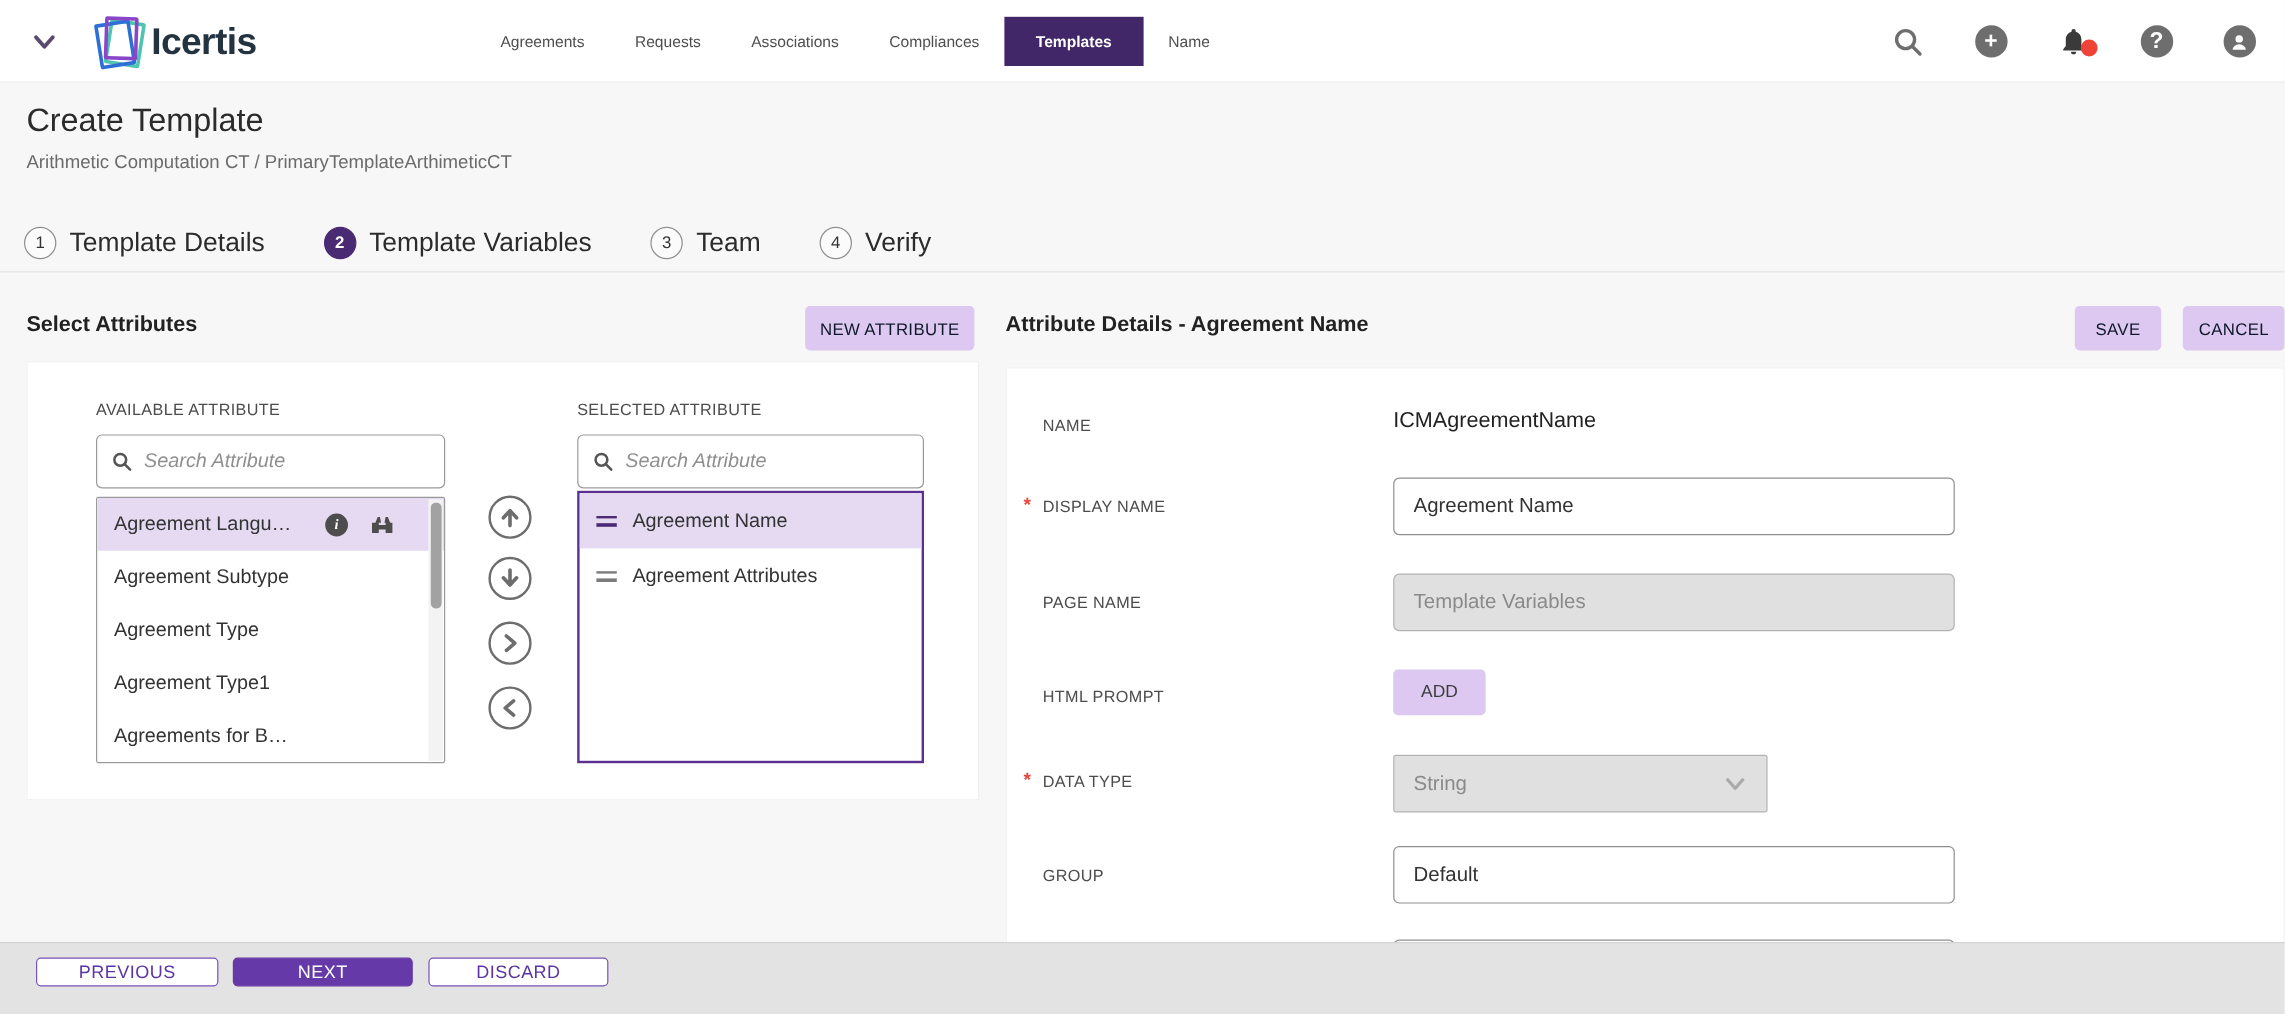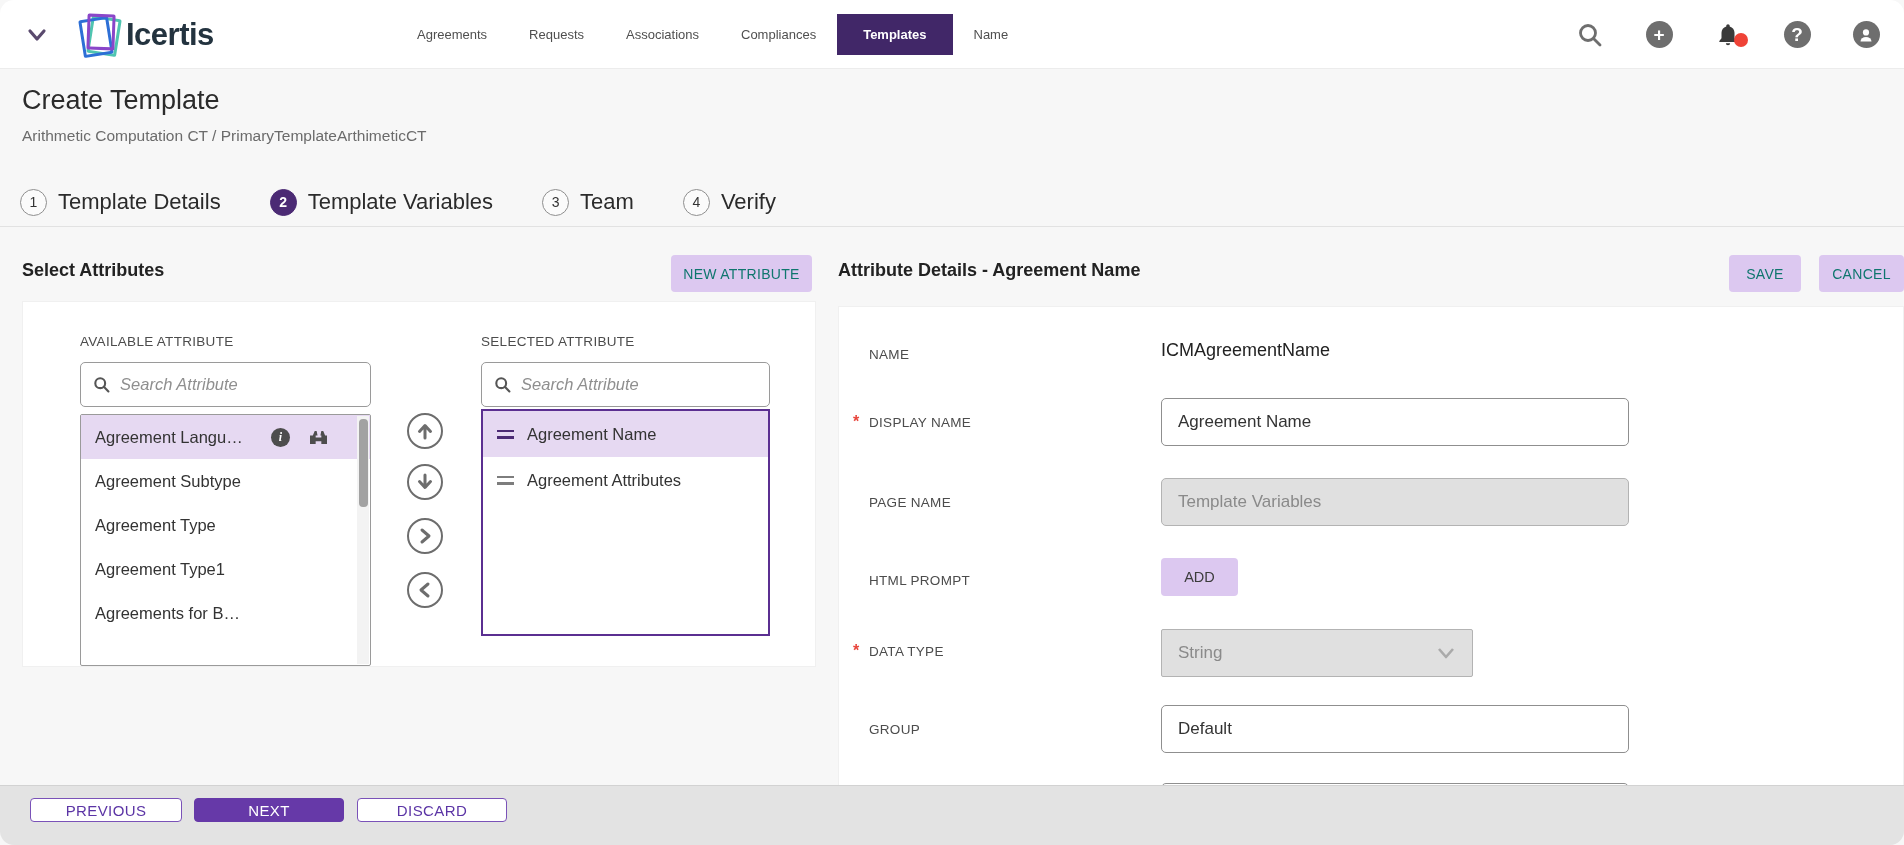--- a/index.html
+++ b/index.html
@@ -1,18 +1,18 @@
 <!DOCTYPE html>
 <html><head>
 <meta charset="utf-8">
 <style>
   * { margin:0; padding:0; box-sizing:border-box; }
   html,body { background:#f7f7f7; }
   body { font-family:"Liberation Sans", sans-serif; color:#333; }
-  .page { position:relative; width:1904px; height:845px; background:#f7f7f7; overflow:hidden;border-radius:14px; }
+  .page { position:relative; width:1904px; height:845px; background:#f7f7f7; overflow:hidden; }
 
   
   .navbar { position:absolute; top:0; left:0; width:1904px; height:69px; background:#fff; border-bottom:1px solid #ececec; z-index:10; }
   .nav-chevron { position:absolute; left:24px; top:22px; width:26px; height:26px; cursor:pointer; }
   .logo { position:absolute; left:78px; top:10px; display:flex; align-items:center; height:50px; }
   .logo-mark { position:relative; width:46px; height:48px; }
   .logo-mark span { position:absolute; border-radius:2px; background:transparent; }
   .lm-teal   { width:30px; height:38px; border:3.5px solid #4fc4b0; left:11px; top:6px;  transform:rotate(9deg); }
   .lm-blue   { width:30px; height:38px; border:3.5px solid #2d6fd6; left:3px;  top:7px;  transform:rotate(-9deg); }
   .lm-purple { width:28px; height:36px; border:3.5px solid #8a46c9; left:9px;  top:3px;  transform:rotate(2deg); }
@@ -34,34 +34,34 @@
 
   
   .steps { position:absolute; top:178px; left:0; width:1904px; height:49px; border-bottom:1px solid #e2e2e2; display:flex; align-items:center; padding-left:20px; gap:49px; background:#f7f7f7; }
   .step { display:flex; align-items:center; gap:11px; cursor:pointer; }
   .step-circle { width:27px; height:27px; border-radius:50%; border:1px solid #8f8f8f; background:#fbfbfb; color:#333; font-size:14px; display:flex; align-items:center; justify-content:center; }
   .step.active .step-circle { background:#4b2a74; border-color:#4b2a74; color:#fff; font-weight:bold; }
   .step-label { font-size:22px; color:#2b2b2b; }
 
   
   .sec-title { position:absolute; font-size:18px; font-weight:bold; color:#222; }
-  .btn-lite { position:absolute; background:#dcc8f0; border:none; border-radius:4px; color:#0f766e; font-size:14px; letter-spacing:.3px; cursor:pointer; font-family:inherit; display:flex; align-items:center; justify-content:center; }
+  .btn-lite { position:absolute; background:#dcc8f0; border:none; border-radius:4px; color:#0f172a; font-size:14px; letter-spacing:.3px; cursor:pointer; font-family:inherit; display:flex; align-items:center; justify-content:center; }
 
   
   .card-left  { position:absolute; left:22px;  top:301px; width:794px;  height:366px; background:#fff; border:1px solid #f0f0f0; }
   .card-right { position:absolute; left:838px; top:306px; width:1066px; height:539px; background:#fff; border:1px solid #f0f0f0; }
 
   .col-label { position:absolute; font-size:13.5px; letter-spacing:.3px; color:#4c4c4c; }
 
   .search-box { position:absolute; height:45px; background:#fff; border:1px solid #9a9a9a; border-radius:5px; display:flex; align-items:center; padding:0 12px; gap:10px; }
   .search-box input { border:none; outline:none; width:100%; font-size:16.5px; font-style:italic; color:#555; font-family:inherit; background:transparent; }
   .search-box input::placeholder { color:#8f8f8f; font-style:italic; }
 
   .attr-list { position:absolute; background:#fff; overflow:hidden; }
-  .list-available { left:57px; top:112px; width:291px; height:252px; border:1px solid #9a9a9a; border-radius:2px;text-align:center; }
+  .list-available { left:57px; top:112px; width:291px; height:222px; border:1px solid #9a9a9a; border-radius:2px;text-align:center; }
   .list-selected  { left:458px; top:107px; width:289px; height:227px; border:2px solid #5b2f91; }
   .attr-row { height:44px; display:flex; align-items:center; padding:0 14px; font-size:16.5px; color:#333; cursor:pointer; }
   .list-selected .attr-row { height:46px; }
   .attr-row.selected { background:#e6d9f2; }
   .row-icons { margin-left:auto; display:flex; align-items:center; gap:17px; padding-right:26px; }
   .info-ic { width:19px; height:19px; border-radius:50%; background:#4d4d4d; color:#fff; font-size:12px; font-weight:bold; font-style:italic; display:flex; align-items:center; justify-content:center; font-family:"Liberation Serif", serif; }
   .drag-handle { width:17px; display:flex; flex-direction:column; gap:4px; margin-right:13px; }
   .drag-handle i { display:block; height:2.5px; background:#7d7d7d; }
   .drag-handle.purple i { background:#4b2a74; }
 

